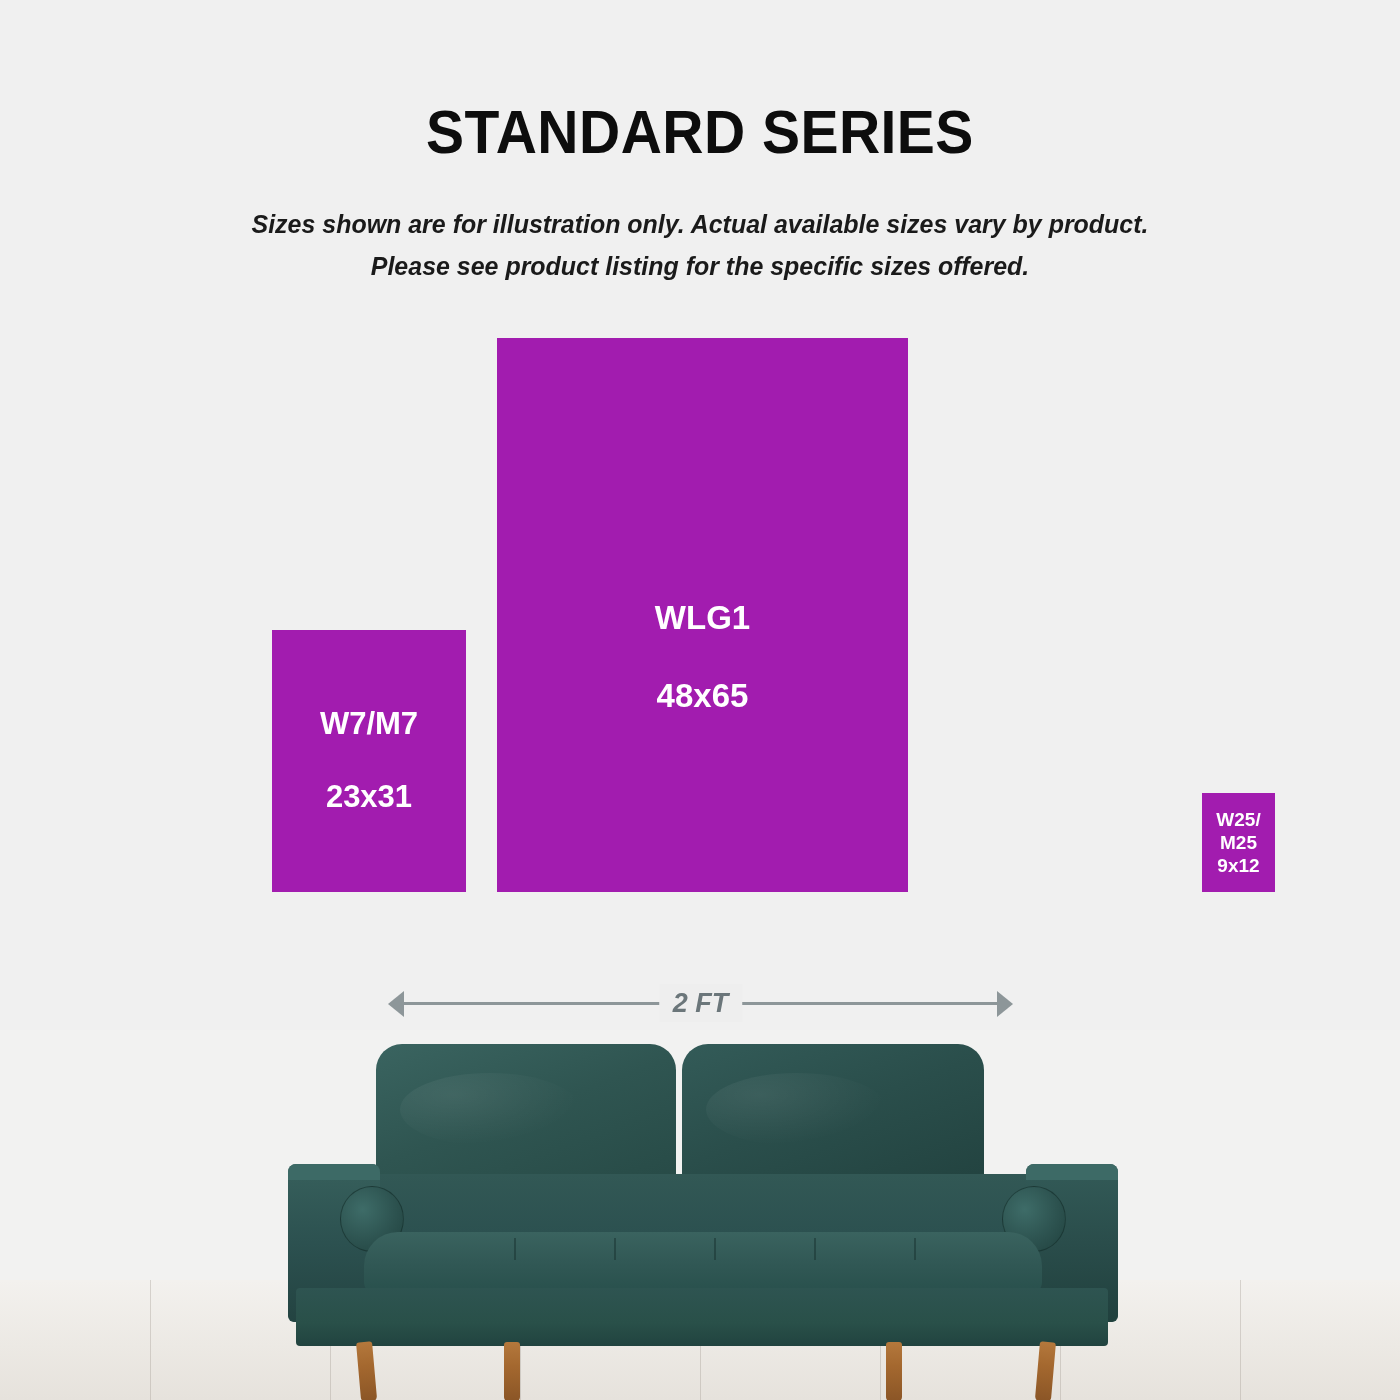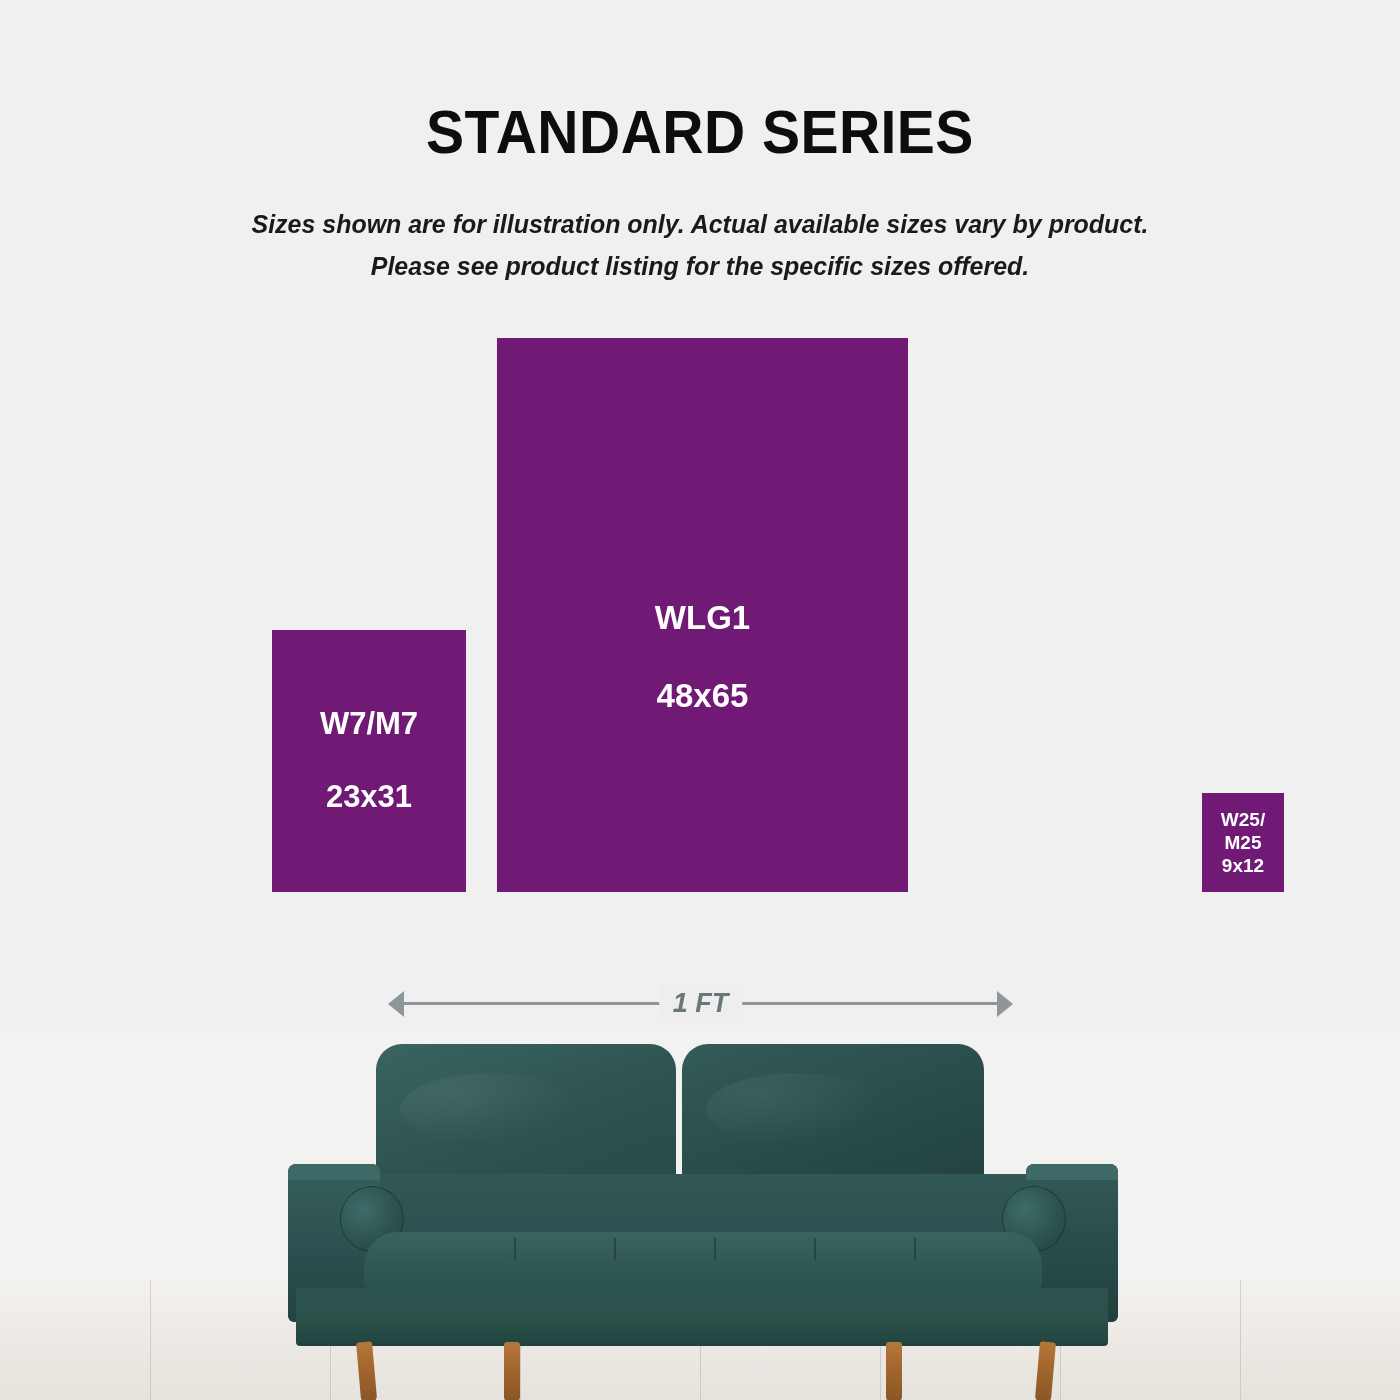--- a/index.html
+++ b/index.html
@@ -52,21 +52,21 @@
     font-style: italic;
     color: #1a1a1a;
     font-family: "Liberation Sans", sans-serif;
     transform: scaleX(0.96);
   }
   .subtitle span { display: block; }
 
   
   .frame {
     position: absolute;
-    background: #701a75;
+    background: #a21caf;
     display: flex;
     align-items: center;
     justify-content: center;
   }
 
   .frame-label {
     color: #ffffff;
     font-weight: 700;
     text-align: center;
     line-height: 1.18;
@@ -84,21 +84,21 @@
   #frame-w7  { left: 272px;  top: 630px; width: 194px; height: 262px; }
   #frame-w7 .frame-label  { font-size: 31px; }
 
   #frame-wlg1{ left: 497px;  top: 338px; width: 411px; height: 554px;
                align-items: flex-start; justify-content: center; }
   #frame-wlg1 .frame-label { font-size: 33px; padding-top: 222px; }
 
   #frame-w9  { left: 936px;  top: 568px; width: 240px; height: 324px; }
   #frame-w9 .frame-label  { font-size: 31px; padding-bottom: 38px; }
 
-  #frame-w25 { left: 1202px; top: 793px; width: 82px;  height: 99px; }
+  #frame-w25 { left: 1202px; top: 793px; width: 73px;  height: 99px; }
   #frame-w25 .frame-label { font-size: 19px; line-height: 1.22; }
 
   
   #dimension {
     position: absolute;
     left: 388px;
     top: 986px;
     width: 625px;
     height: 36px;
   }
@@ -321,21 +321,21 @@
   <div class="frame" id="frame-w25">
     <div class="frame-label">W25/
 M25
 9x12</div>
   </div>
 
   <div id="dimension">
     <div class="dim-line"></div>
     <div class="arrowhead arrow-left"></div>
     <div class="arrowhead arrow-right"></div>
-    <div class="dim-label">1 FT</div>
+    <div class="dim-label">2 FT</div>
   </div>
 
   <div id="sofa-photo">
     <div class="wall"></div>
     <div class="floor">
       <div class="floor-plank" style="left:150px"></div>
       <div class="floor-plank" style="left:330px"></div>
       <div class="floor-plank" style="left:520px"></div>
       <div class="floor-plank" style="left:700px"></div>
       <div class="floor-plank" style="left:880px"></div>

